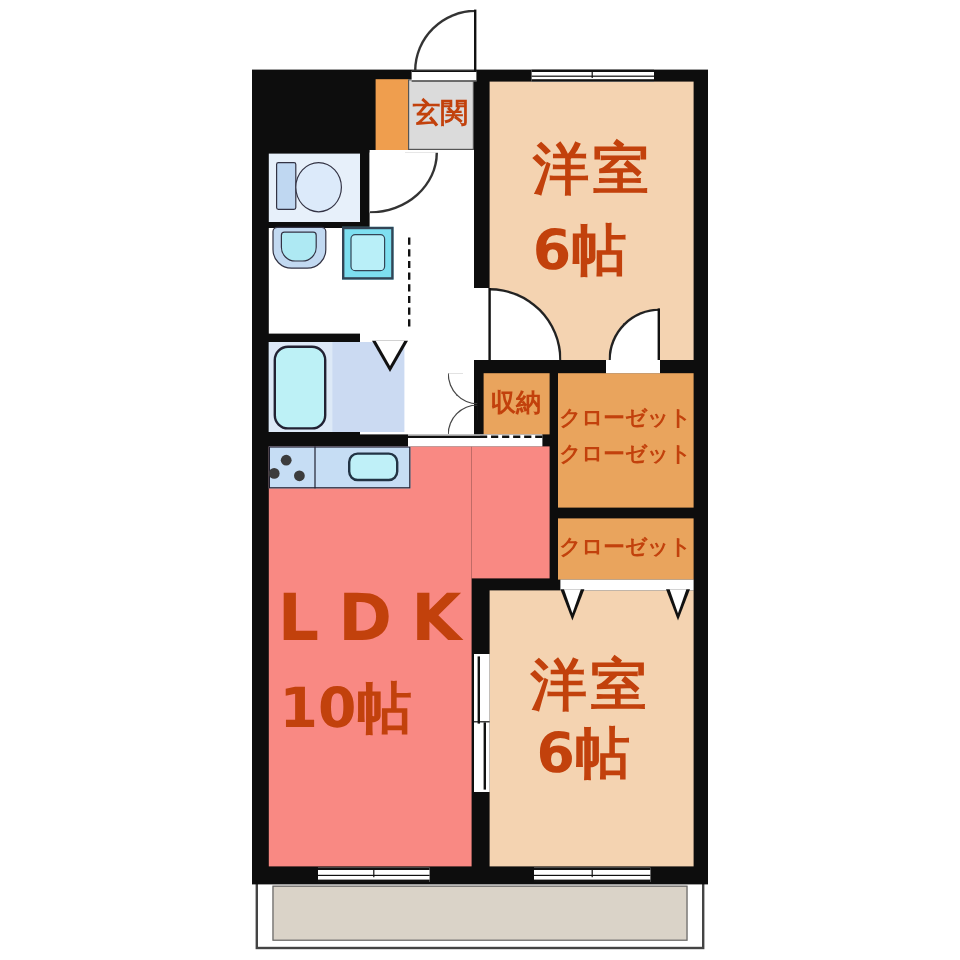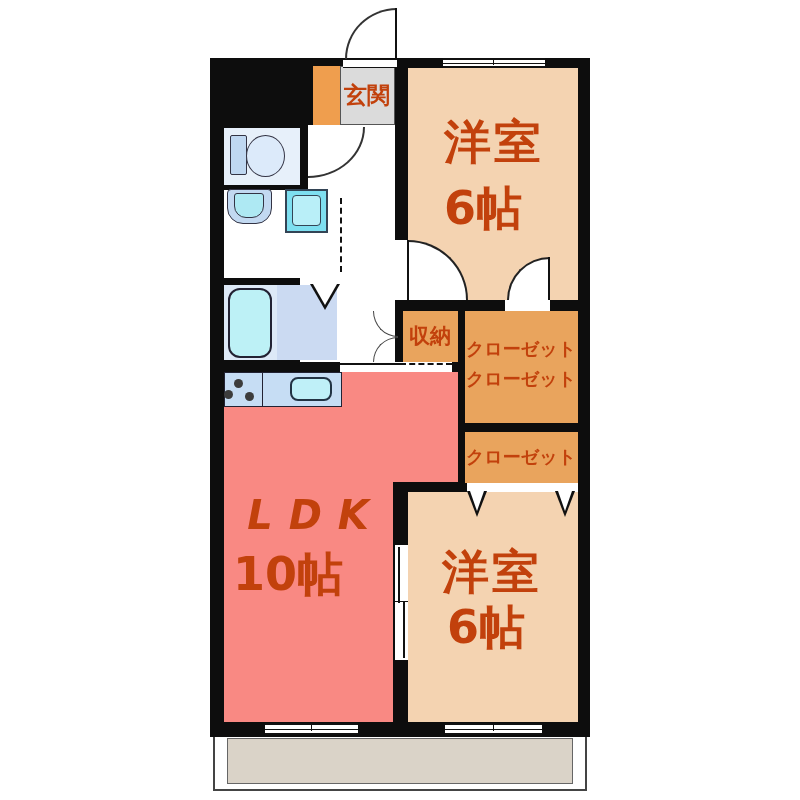--- a/index.html
+++ b/index.html
@@ -109,18 +109,18 @@
     <div class="win-tick" style="left:49%;top:0;height:6px;"></div>
   </div>
 
   <div class="label" style="left:367px;top:95px;font-size:23px;">玄関</div>
   <div class="label" style="left:494px;top:141px;font-size:47px;letter-spacing:3px;">洋室</div>
   <div class="label" style="left:483px;top:208px;font-size:46px;">6帖</div>
   <div class="label" style="left:430px;top:336px;font-size:21px;">収納</div>
   <div class="label" style="left:521px;top:349px;font-size:18px;">クローゼット</div>
   <div class="label" style="left:521px;top:379px;font-size:18px;">クローゼット</div>
   <div class="label" style="left:521px;top:457px;font-size:18px;">クローゼット</div>
-  <div class="label" style="left:316px;top:515px;font-size:40px;letter-spacing:16px;font-style:italic;">LDK</div>
-  <div class="label" style="left:288px;top:574px;font-size:46px;">10帖</div>
+  <div class="label" style="left:316px;top:515px;font-size:54px;letter-spacing:16px;">LDK</div>
+  <div class="label" style="left:288px;top:590px;font-size:46px;">10帖</div>
   <div class="label" style="left:492px;top:571px;font-size:47px;letter-spacing:3px;">洋室</div>
   <div class="label" style="left:486px;top:627px;font-size:46px;">6帖</div>
 
 </div>
 
 </body></html>

